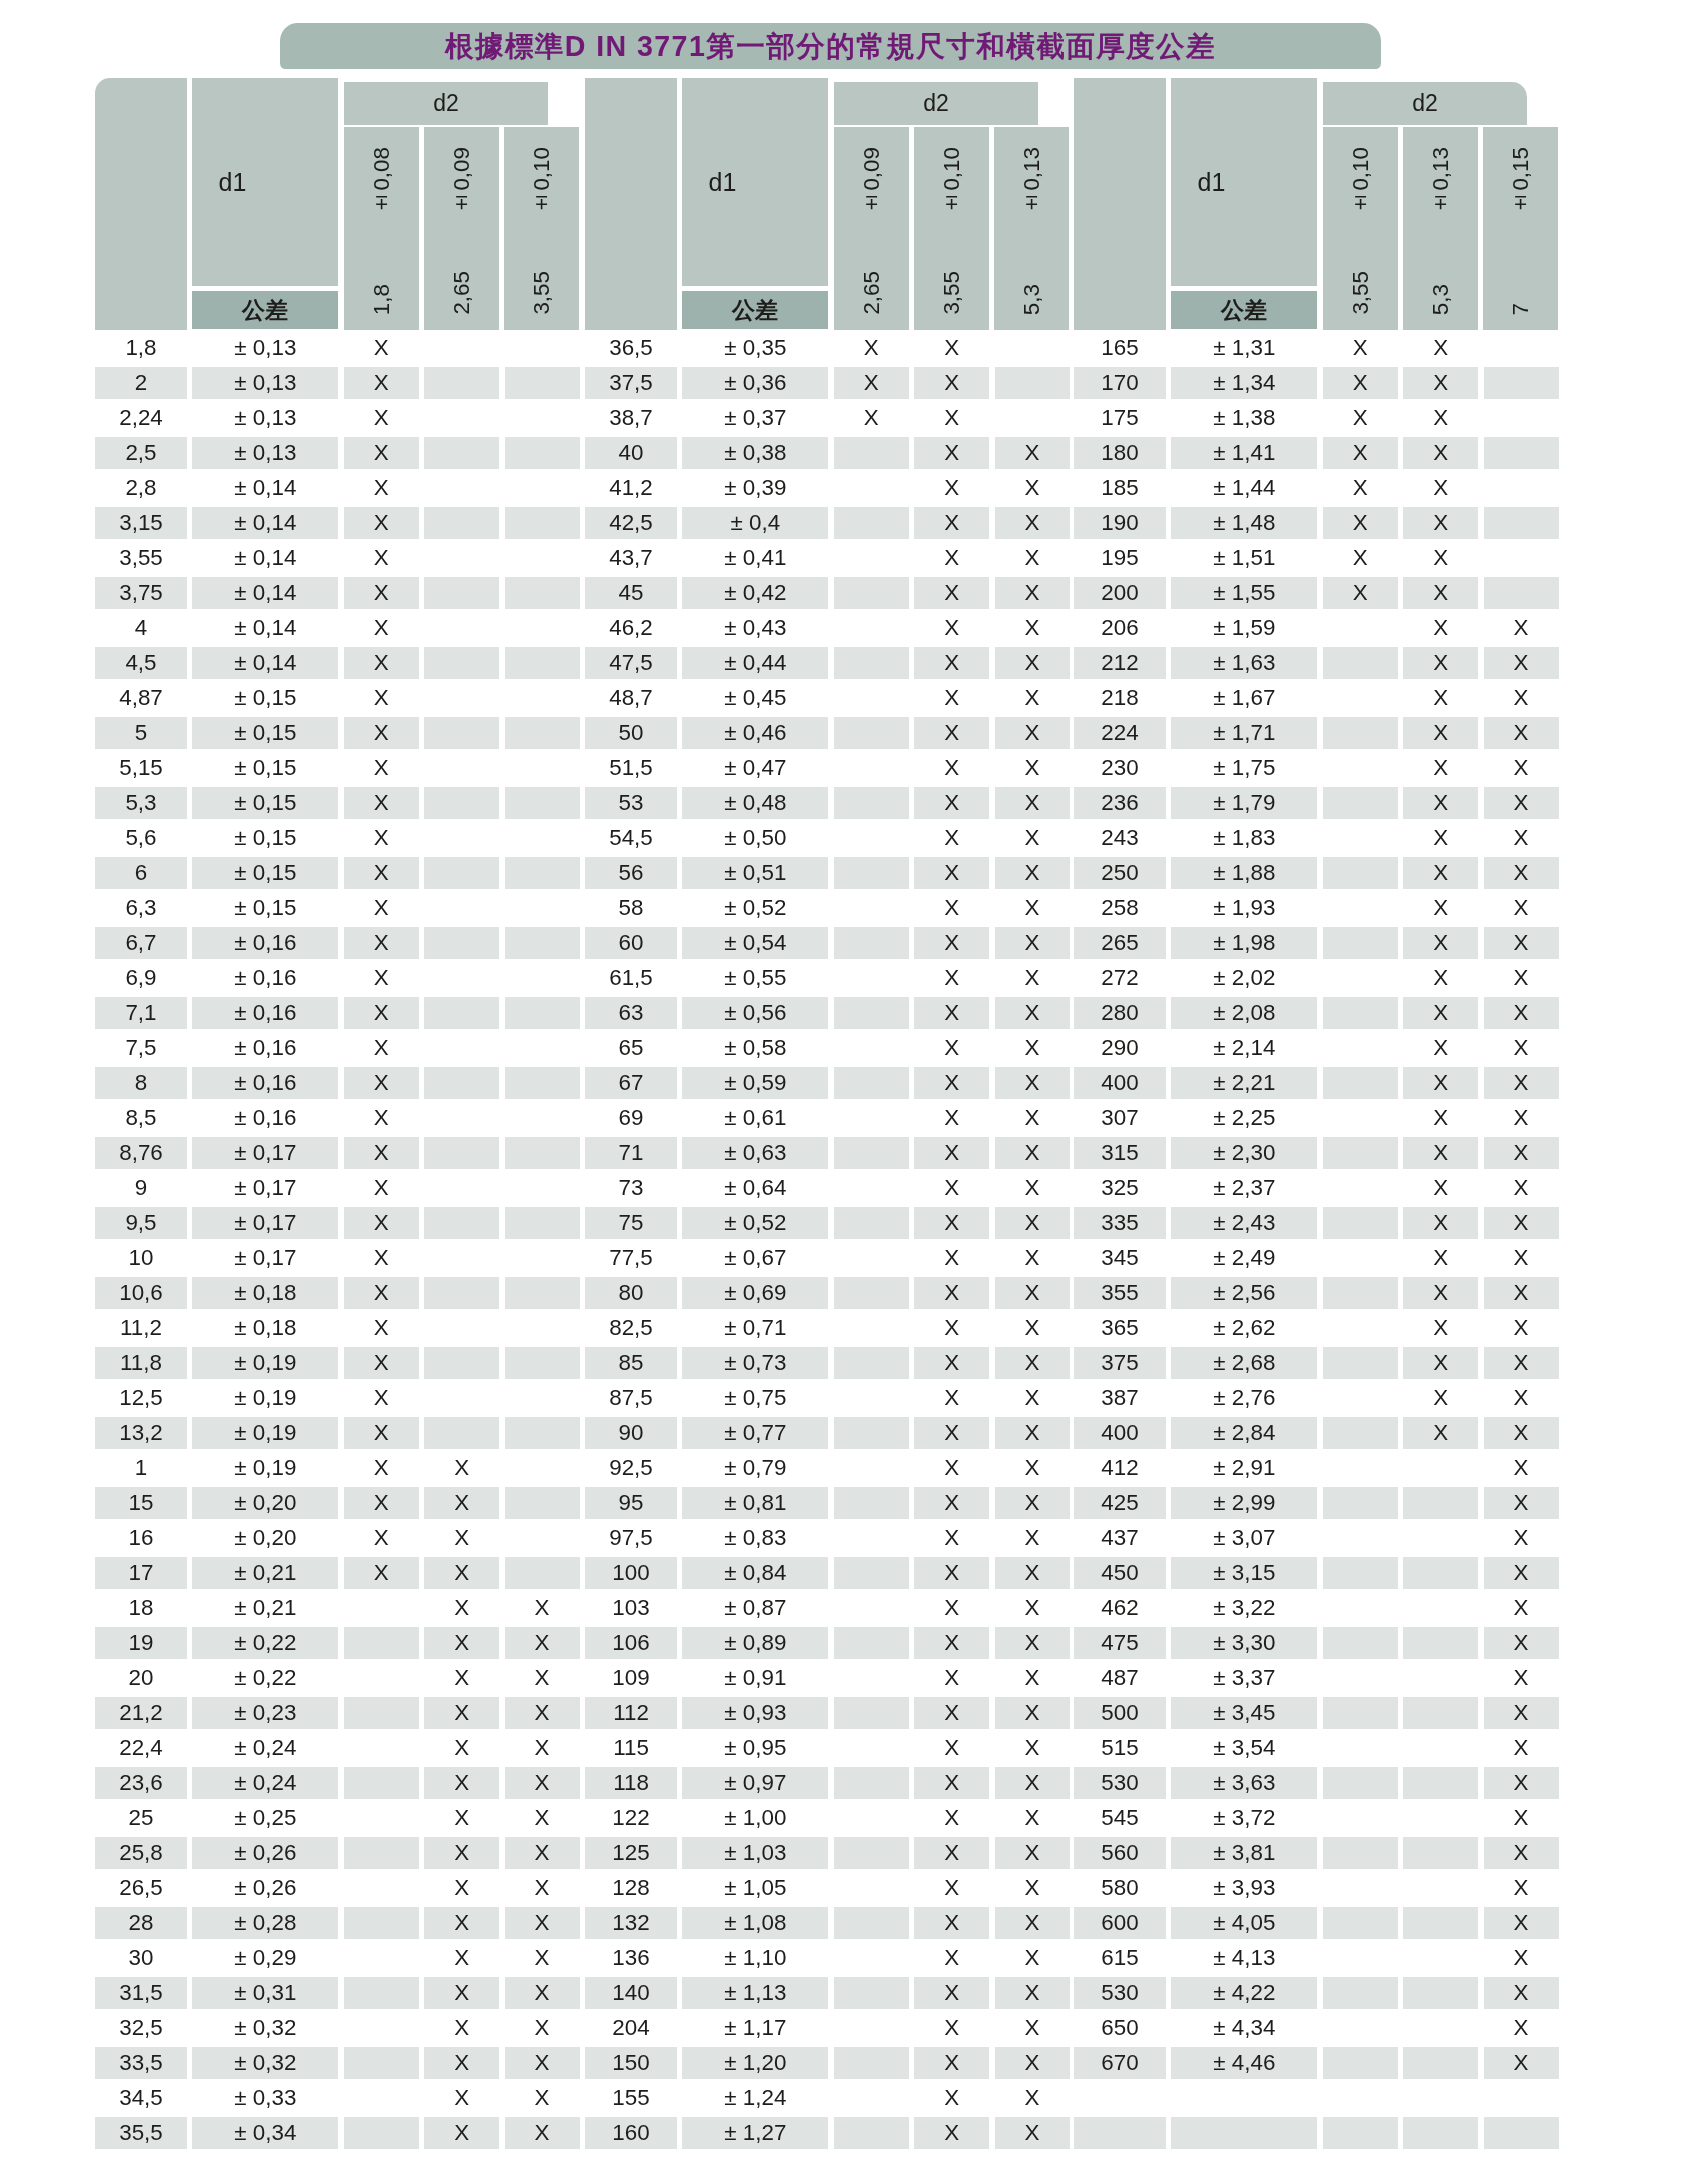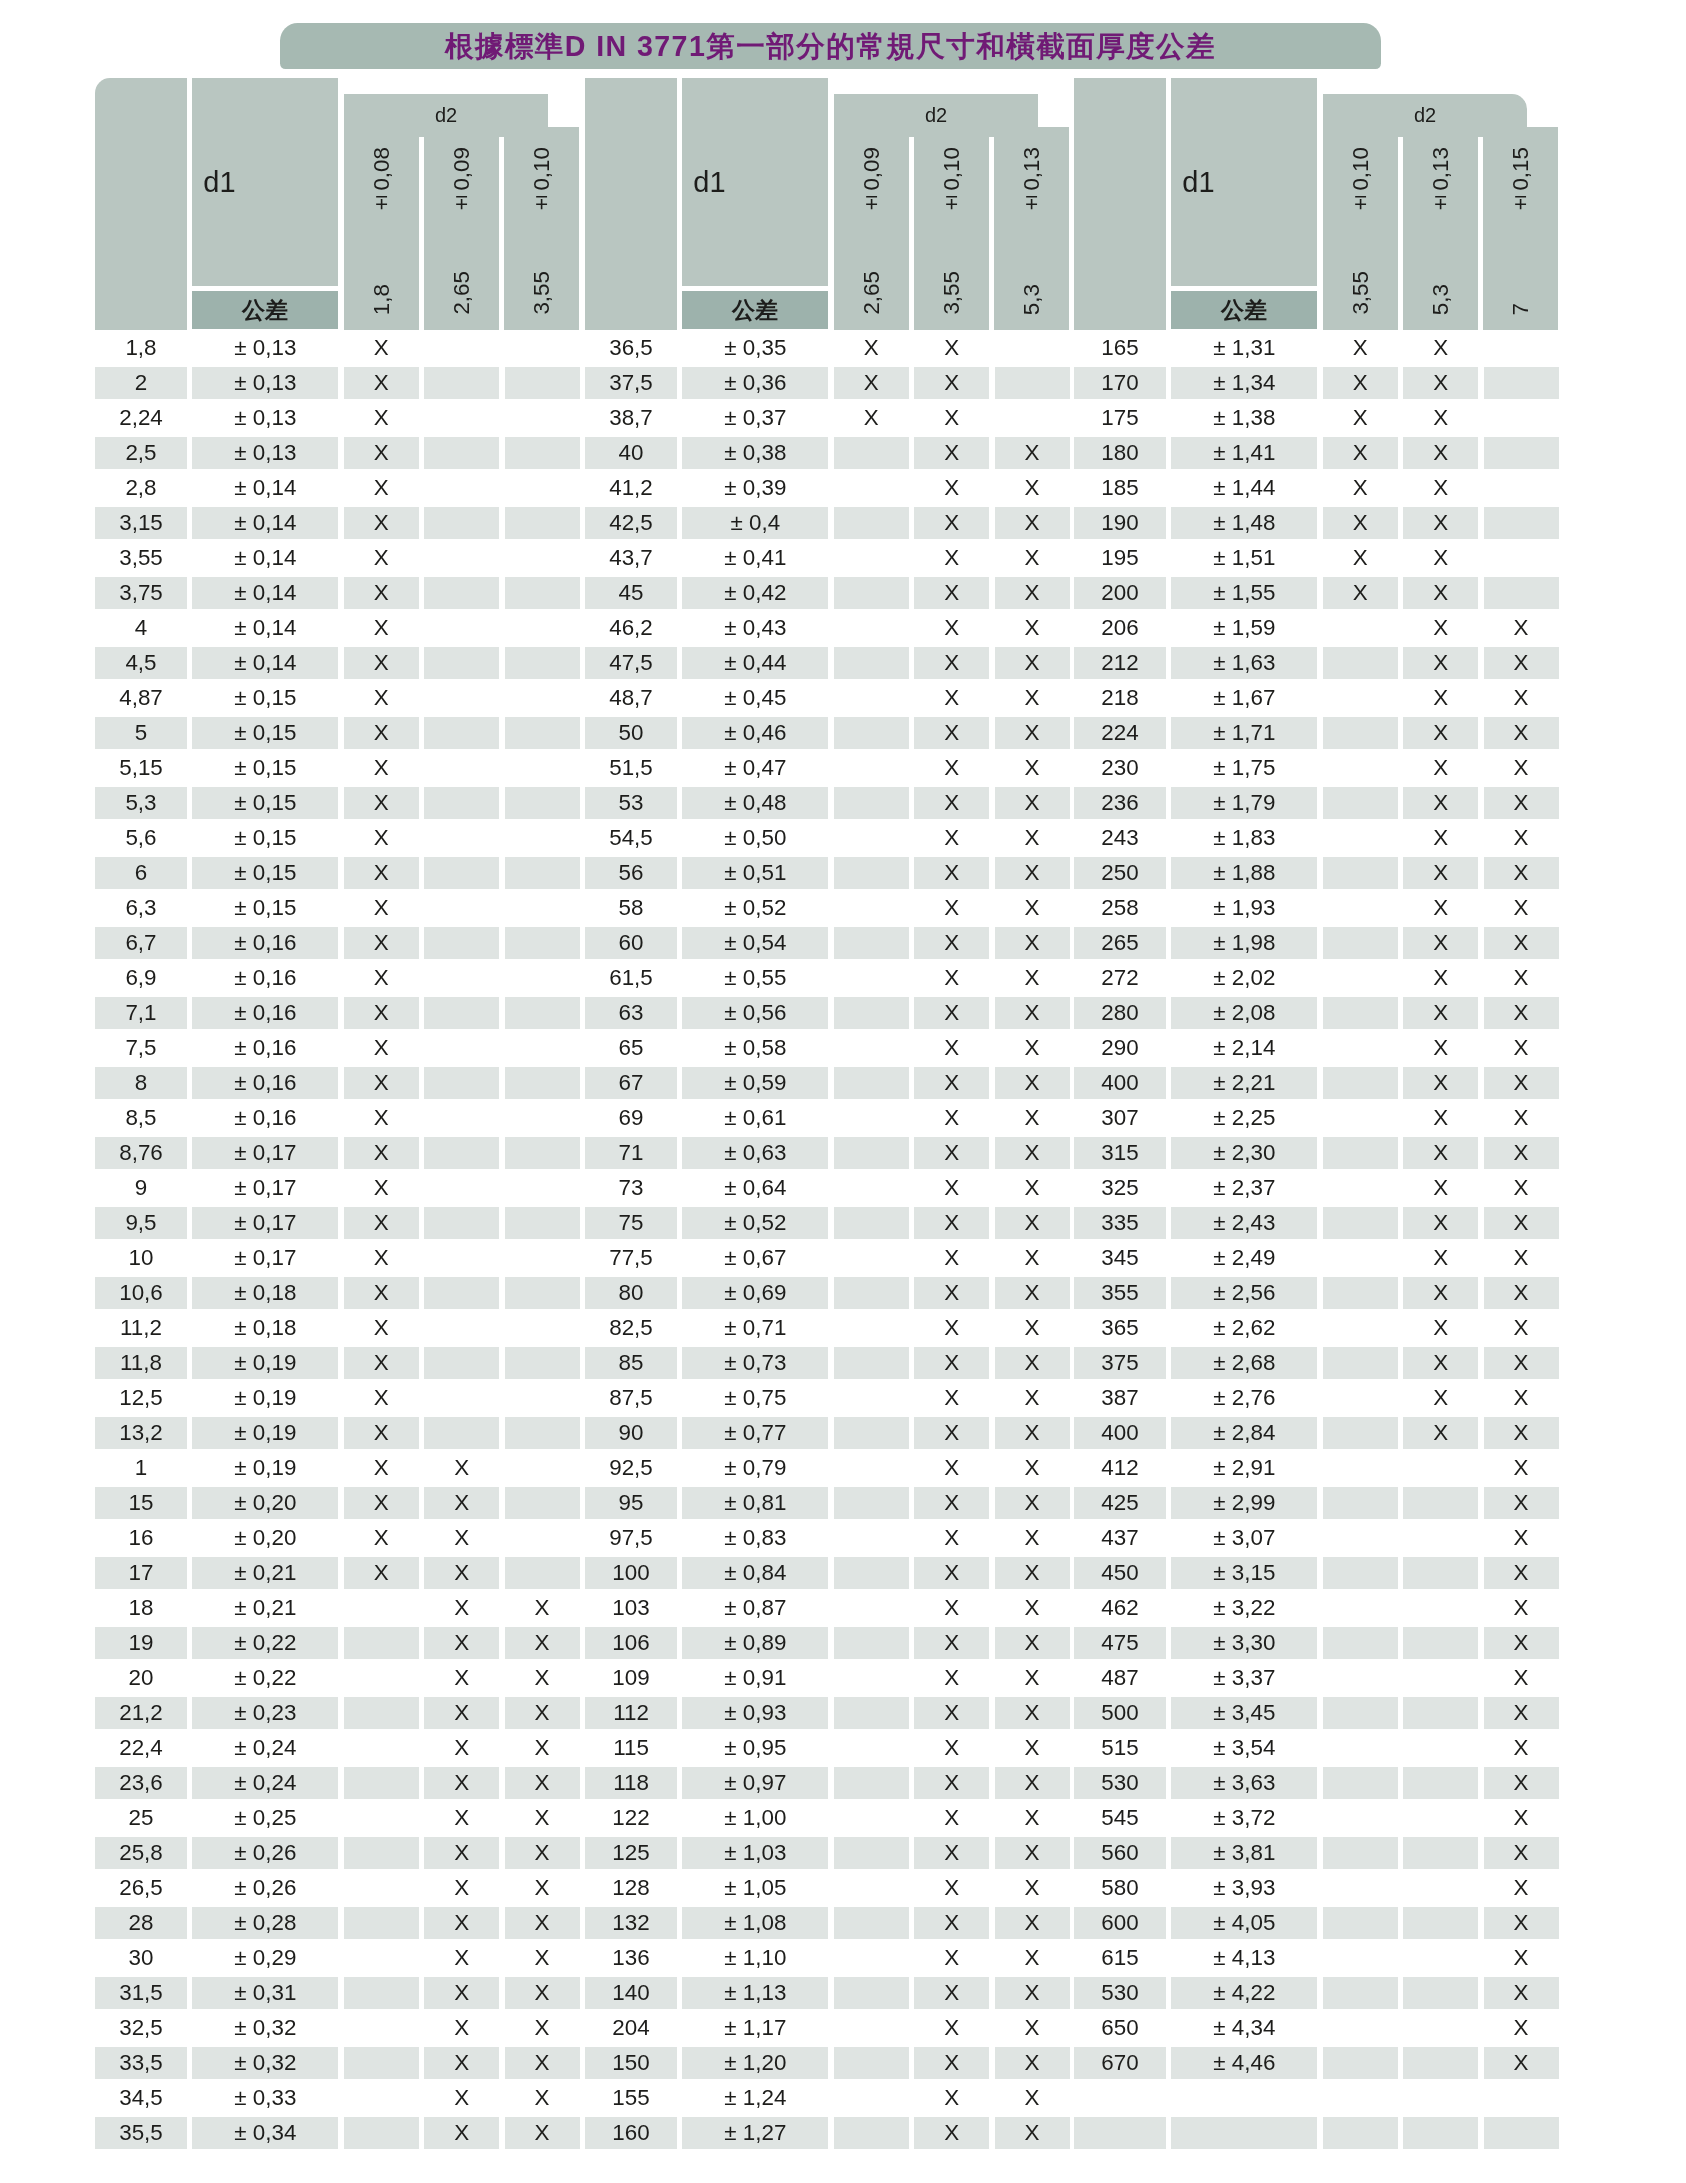--- a/index.html
+++ b/index.html
@@ -15,27 +15,27 @@
     border-radius:17.7px 17.7px 5.4px 5.4px;
     display:flex;align-items:center;justify-content:center;
     font-size:28.6px;letter-spacing:1.4px;font-weight:bold;color:#701a75;
   }
   .table{position:absolute;left:95px;top:78px;width:1463px;}
   .group{position:absolute;top:0;width:484px;}
   .group-header{position:relative;height:254px;}
   .hdr-d1col{position:absolute;left:0;top:0;width:92px;height:252px;background:var(--header-light,#b9c6c1);}
   .round-tl{border-top-left-radius:15px;}
   .hdr-tolcol{position:absolute;left:97px;top:0;width:146px;height:208px;background:var(--header-light,#b9c6c1);}
-  .hdr-d1label{position:absolute;left:3px;top:0;width:243px;height:208px;
-    display:flex;align-items:center;justify-content:center;font-size:29px;}
+  .hdr-d1label{position:absolute;left:16px;top:0;width:243px;height:208px;
+    display:flex;align-items:center;justify-content:center;font-size:25px;}
   .hdr-tolcell{position:absolute;left:97px;top:213px;width:146px;height:38px;
     background:var(--header-dark,#9db2ac);
     display:flex;align-items:center;justify-content:center;font-size:23px;font-weight:bold;}
-  .hdr-d2{position:absolute;left:249px;top:16px;width:204px;height:43px;background:var(--header-light,#b9c6c1);
-    display:flex;align-items:center;justify-content:center;font-size:20px;}
+  .hdr-d2{position:absolute;left:249px;top:4px;width:204px;height:43px;background:var(--header-light,#b9c6c1);
+    display:flex;align-items:center;justify-content:center;font-size:23px;}
   .round-tr{border-top-right-radius:15px;}
   .hdr-rot{position:absolute;top:49px;width:75px;height:203px;background:var(--header-light,#b9c6c1);
     display:flex;flex-direction:column;align-items:center;justify-content:space-between;
     padding:20.4px 0 15px 0;box-sizing:border-box;}
   .hdr-rot .rot{writing-mode:vertical-rl;transform:rotate(180deg);font-size:22.4px;white-space:nowrap;}
   .rows{position:relative;}
   .row{display:flex;height:35px;align-items:flex-start;}
   .cell{height:32px;line-height:32px;text-align:center;font-size:22.4px;flex:none;box-sizing:border-box;}
   .c-d1{width:92px;margin-right:5.4px;}
   .c-tol{width:146px;margin-right:5.4px;}

